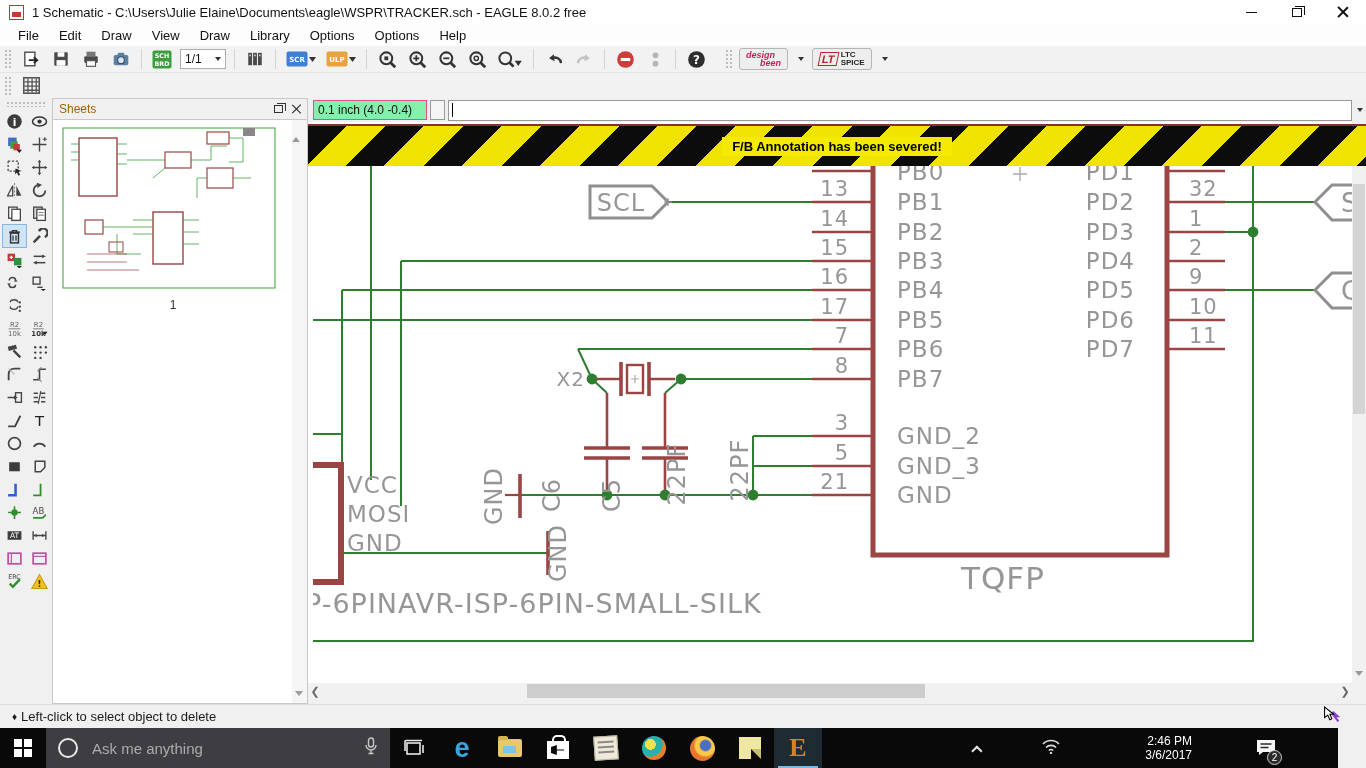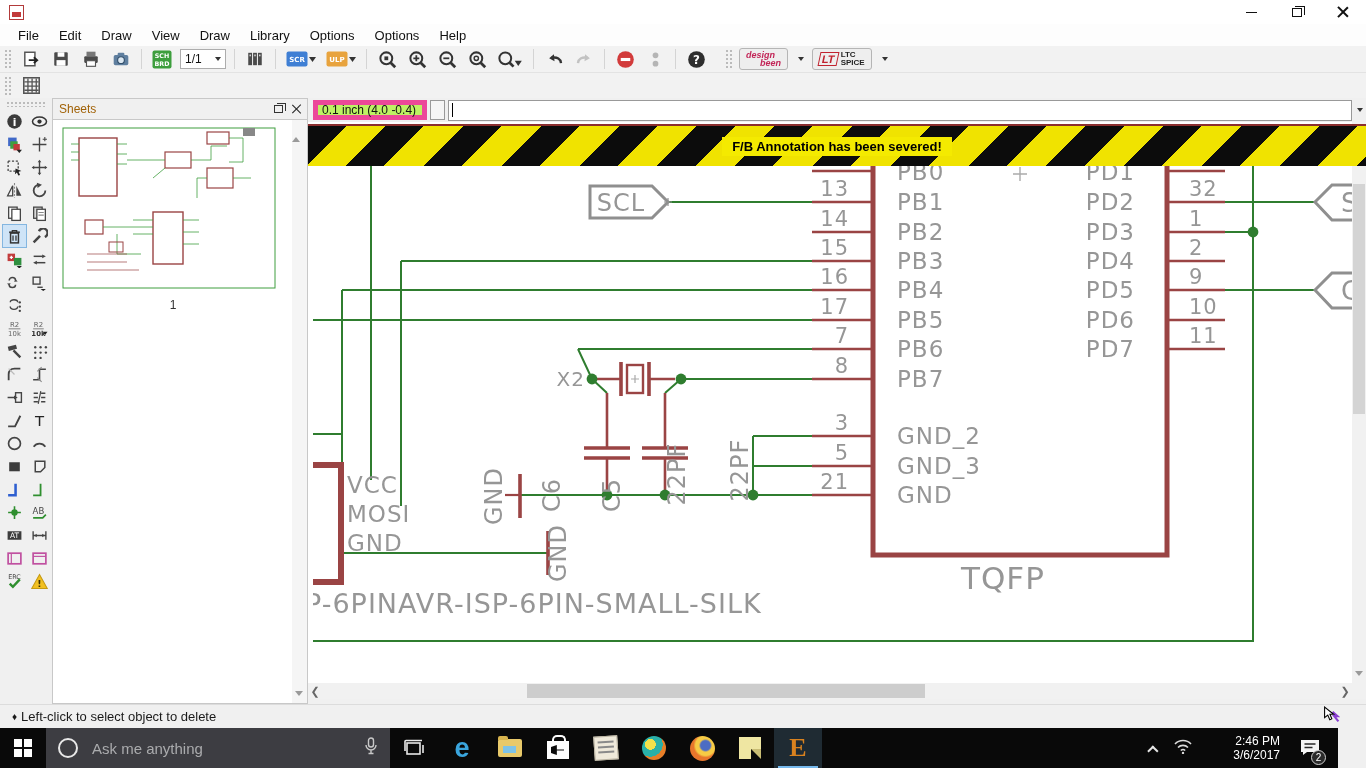--- a/index.html
+++ b/index.html
@@ -59,21 +59,21 @@
   .sheets-body { position:relative; height:583px; background:#fff; }
   .sheet-num { position:absolute; left:0; top:178px; width:240px; text-align:center; font-size:12px; color:#333; }
   .panel-scroll { position:absolute; right:0; top:0; width:15px; height:583px; background:#f5f5f5; }
   .arr { width:0; height:0; margin:5px auto; }
   .arr.up { border-left:4px solid transparent; border-right:4px solid transparent; border-bottom:5px solid #9a9a9a; }
   .arr.down{ border-left:4px solid transparent; border-right:4px solid transparent; border-top:5px solid #9a9a9a; position:absolute; bottom:2px; left:3px; }
 
   
   .canvas { position:absolute; left:308px; top:98px; width:1058px; height:606px; }
   .cmdrow { position:absolute; left:0; top:0; width:1058px; height:24px; background:#f0f0f0; display:flex; align-items:center; }
-  .coordbox { margin-left:5px; width:114px; height:20px; background:#bef264; border:5px solid #ec4899; font-size:12px; color:#111; display:flex; align-items:center; padding:0 4px; }
+  .coordbox { margin-left:5px; width:114px; height:20px; background:#86efac; border:1px solid #ec4899; font-size:12px; color:#111; display:flex; align-items:center; padding:0 4px; }
   .mini-btn { width:15px; height:20px; background:#f5f5f5; border:1px solid #999; margin-left:3px; }
   .cmdline { flex:1; height:21px; background:#fff; border:1px solid #999; margin-left:3px; display:flex; align-items:center; padding-left:3px; }
   .caret { width:1px; height:14px; background:#000; animation:blink 1s steps(1) infinite; }
   @keyframes blink { 50% { opacity:0; } }
   .cmd-dd { width:14px; height:21px; display:flex; align-items:center; justify-content:center; }
   .drawing { position:absolute; left:0; top:24px; width:1044px; height:561px; background:#fff; overflow:hidden; }
   .banner { position:absolute; left:0; top:26px; width:1058px; height:42px; border-top:2px solid #8b2f2f;
             background:repeating-linear-gradient(135deg,#0c0c0c 0 27px,#f0e300 27px 55px);
             display:flex; align-items:center; justify-content:center; z-index:5; }
   .banner-label { background:#f4ea00; color:#000; font-weight:bold; font-size:13px; padding:2px 10px; }
@@ -108,37 +108,38 @@
   .bag { width:22px; height:18px; background:#fdfdfd; position:relative; margin-top:4px; }
   .bag::before { content:""; position:absolute; left:5px; top:-6px; width:10px; height:8px; border:2px solid #fdfdfd; border-bottom:none; border-radius:5px 5px 0 0; }
   .bag::after { content:""; position:absolute; left:4px; top:4px; width:13px; height:10px; background:#0a0a0a; clip-path:polygon(0 20%,45% 0,45% 100%,0 80%, 0 45%, 100% 45%, 100% 55%, 0 55%); }
   .journal { width:24px; height:24px; background:#efe9da; transform:rotate(-4deg); border:1px solid #b9b2a0; position:relative; }
   .journal::before{ content:""; position:absolute; left:3px; top:4px; width:16px; height:2px; background:#8a8a8a; box-shadow:0 5px 0 #8a8a8a, 0 10px 0 #8a8a8a; }
   .swirl { width:24px; height:24px; border-radius:50%; background:radial-gradient(circle at 35% 35%, #f3e14a 0 24%, #2ab0a8 25% 55%, #e77e28 56% 100%); }
   .ffox { width:25px; height:25px; border-radius:50%; background:radial-gradient(circle at 62% 38%, #4d6cc3 0 22%, #f7cb45 30% 45%, #e8762c 55% 100%); }
   .sticky { width:22px; height:22px; background:#efe6a2; position:relative; }
   .sticky::after{ content:""; position:absolute; right:0; bottom:0; border:5px solid #c9bd74; border-left-color:#090909; border-bottom-color:#090909; }
   .eagle-e { font-size:26px; font-weight:bold; color:#d9821f; font-family:"Liberation Serif", serif; }
-  .tray { margin-left:auto; display:flex; align-items:center; height:40px; }
+  .tray { margin-left:auto; display:flex; align-items:center; height:40px;gap:44px; }
   .tray-chev { width:26px; text-align:center; }
   .chev-up { width:8px; height:8px; border-left:2px solid #e5e5e5; border-top:2px solid #e5e5e5; transform:rotate(45deg) translateY(3px); display:inline-block; }
   .clock { width:74px; text-align:right; color:#fff; font-size:12px; line-height:14px; margin:0 10px 0 8px; }
   .notif { width:40px; display:flex; justify-content:center; position:relative; }
   .badge { position:absolute; right:4px; bottom:-7px; width:15px; height:15px; border-radius:50%; background:#2b2b2b; border:1px solid #cfcfcf; color:#fff; font-size:10px; display:flex; align-items:center; justify-content:center; }
 
   svg text { font-family:"DejaVu Sans", sans-serif; }
   .schsvg text { fill:#969696; letter-spacing:1px; }
 </style>
 </head>
 <body>
 
 <div class="screen">
 
   <div class="titlebar">
     <span class="app-icon"></span>
+    <span class="title-text">1 Schematic - C:\Users\Julie Elaine\Documents\eagle\WSPR\TRACKER.sch - EAGLE 8.0.2 free</span>
     <div class="win-buttons">
       <div class="win-btn">
           <span class="ico-min"></span>
         </div>
       <div class="win-btn">
           <span class="ico-max"></span>
         </div>
       <div class="win-btn">
           <span class="ico-close"></span>
         </div>

